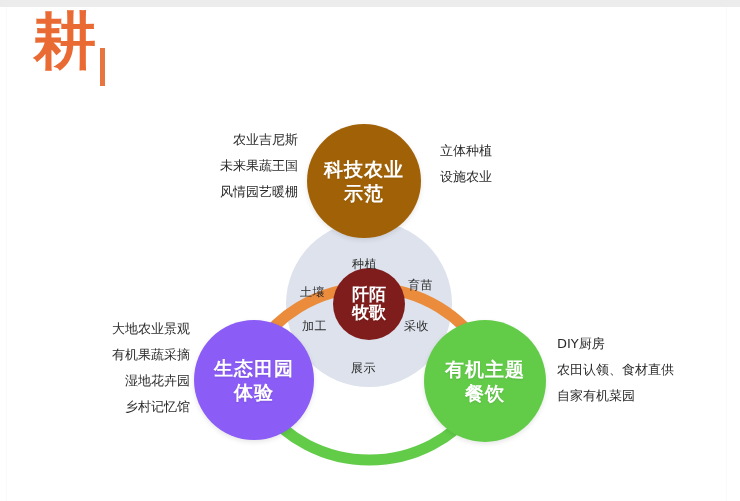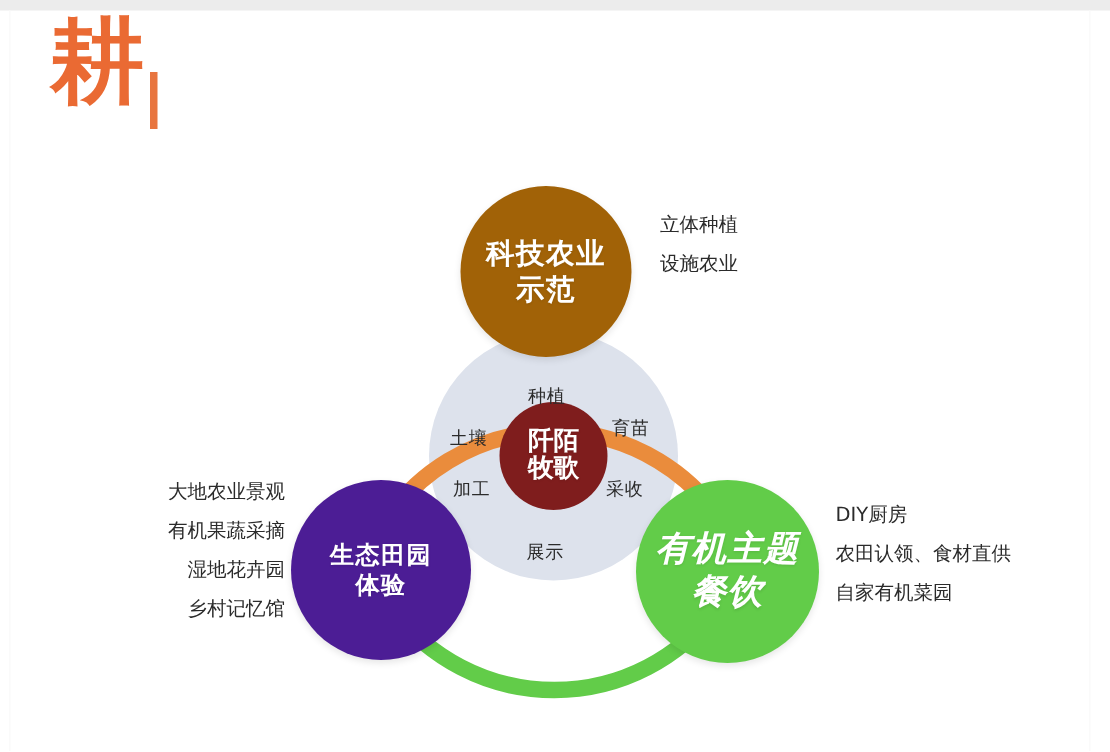--- a/index.html
+++ b/index.html
@@ -97,31 +97,30 @@
   .node-top {
     left: 307px; top: 124px;
     width: 114px; height: 114px;
     background: #a16207;
     font-size: 19px;
     box-shadow: 0 2px 5px rgba(0,0,0,0.10);
   }
   .node-left {
     left: 194px; top: 320px;
     width: 120px; height: 120px;
-    background: #4c1d95;
-    font-size: 16px;
+    background: #8b5cf6;
+    font-size: 19px;
     box-shadow: 0 2px 5px rgba(0,0,0,0.10);
   }
   .node-right {
     left: 424px; top: 320px;
     width: 122px; height: 122px;
     background: #62cc49;
-    font-size: 23px;
+    font-size: 19px;
     box-shadow: 0 2px 5px rgba(0,0,0,0.10);
-    font-style: italic;
   }
   .node-center {
     left: 333px; top: 268px;
     width: 72px; height: 72px;
     background: #7f1d1d;
     font-size: 17px;
   }
   .node-center .node-label {
     line-height: 1.05;
     letter-spacing: 0;
@@ -199,20 +198,25 @@
     <div class="stage" style="left:408px; top:277px;">育苗</div>
 
     <div class="stage" style="left:404px; top:318px;">采收</div>
 
     <div class="stage" style="left:351px; top:360px;">展示</div>
 
     <div class="stage" style="left:302px; top:318px;">加工</div>
 
     <div class="stage" style="left:300px; top:284px;">土壤</div>
 
+    <div class="label-group align-right" style="left:93px; top:127px; width:205px;">
+      <span class="label-line">农业吉尼斯</span>
+      <span class="label-line">未来果蔬王国</span>
+      <span class="label-line">风情园艺暖棚</span>
+    </div>
 
     <div class="label-group align-left" style="left:440px; top:138px;">
       <span class="label-line">立体种植</span>
       <span class="label-line">设施农业</span>
     </div>
 
     <div class="label-group align-right" style="left:-5px; top:316px; width:195px;">
       <span class="label-line">大地农业景观</span>
       <span class="label-line">有机果蔬采摘</span>
       <span class="label-line">湿地花卉园</span>

